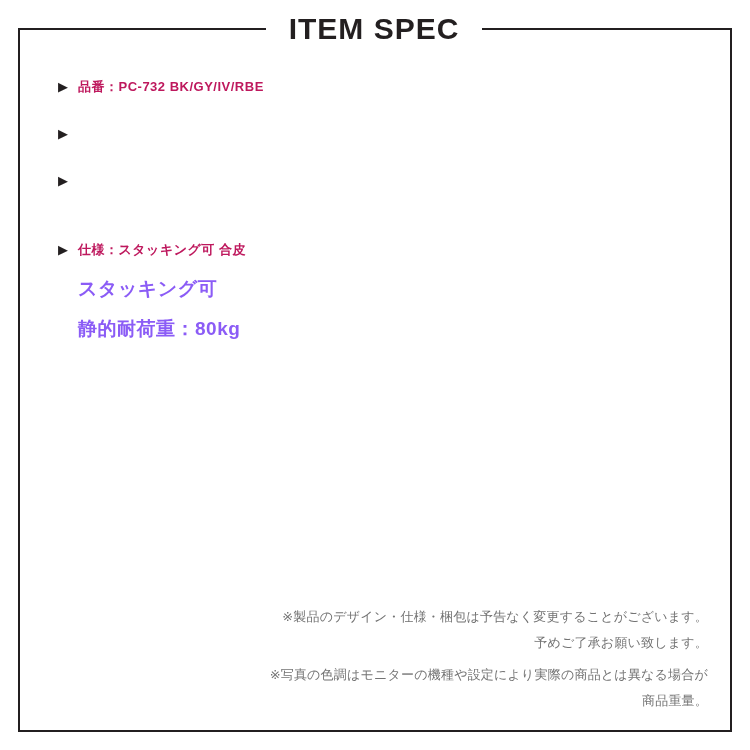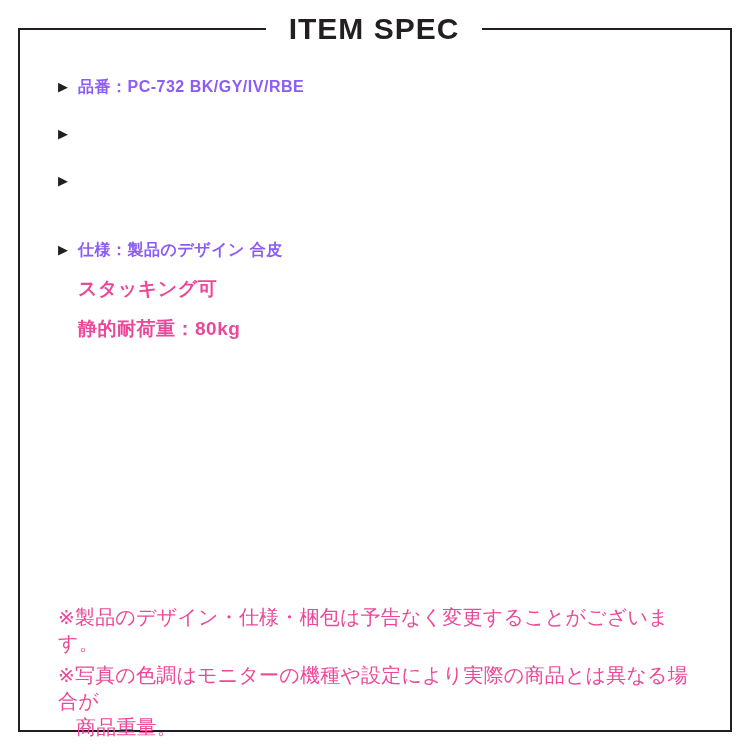--- a/index.html
+++ b/index.html
@@ -99,53 +99,54 @@
 
   .bullet {
     width: 20px;
     flex: 0 0 20px;
     font-size: 13px;
     line-height: 30px;
     color: #231f20;
   }
 
   .spec-text {
-    font-size: 16px;
+    font-size: 13px;
     font-weight: bold;
     line-height: 30px;
     letter-spacing: 0.5px;
-    color: #8b5cf6;
+    color: #be185d;
   }
 
   .sub-lines {
     margin-left: 20px;
     margin-top: 4px;
   }
   .sub-line {
     font-size: 19px;
     font-weight: bold;
     line-height: 40px;
     letter-spacing: 0.5px;
-    color: #ec4899;
+    color: #8b5cf6;
   }
 
   .notes {
     position: absolute;
     left: 58px;
     top: 604px;
     width: 650px;
   }
   .note-block {
     margin-bottom: 6px;
   }
   .note-line {
-    font-size: 20px;
+    font-size: 13px;
     line-height: 26px;
-    color: #ec4899;
+    color: #737373;
     letter-spacing: 0.2px;
+    text-align: right;
   }
   .note-line.indent {
     padding-left: 18px;
   }
 </style>
 </head>
 <body>
 
 <div class="sheet">
 
@@ -169,34 +170,35 @@
     </div>
 
     <div class="spec-row">
       <span class="bullet">▶</span>
     </div>
 
     <div style="height: 22px;"></div>
 
     <div class="spec-row group">
       <span class="bullet">▶</span>
-      <span class="spec-text">仕様：製品のデザイン 合皮</span>
+      <span class="spec-text">仕様：スタッキング可 合皮</span>
     </div>
 
     <div class="sub-lines">
       <div class="sub-line">スタッキング可</div>
       <div class="sub-line">静的耐荷重：80kg</div>
     </div>
 
   </div>
 
   <div class="notes">
 
     <div class="note-block">
       <div class="note-line">※製品のデザイン・仕様・梱包は予告なく変更することがございます。</div>
+      <div class="note-line indent">予めご了承お願い致します。</div>
     </div>
 
     <div class="note-block">
       <div class="note-line">※写真の色調はモニターの機種や設定により実際の商品とは異なる場合が</div>
       <div class="note-line indent">商品重量。</div>
     </div>
 
   </div>
 
 </div>

